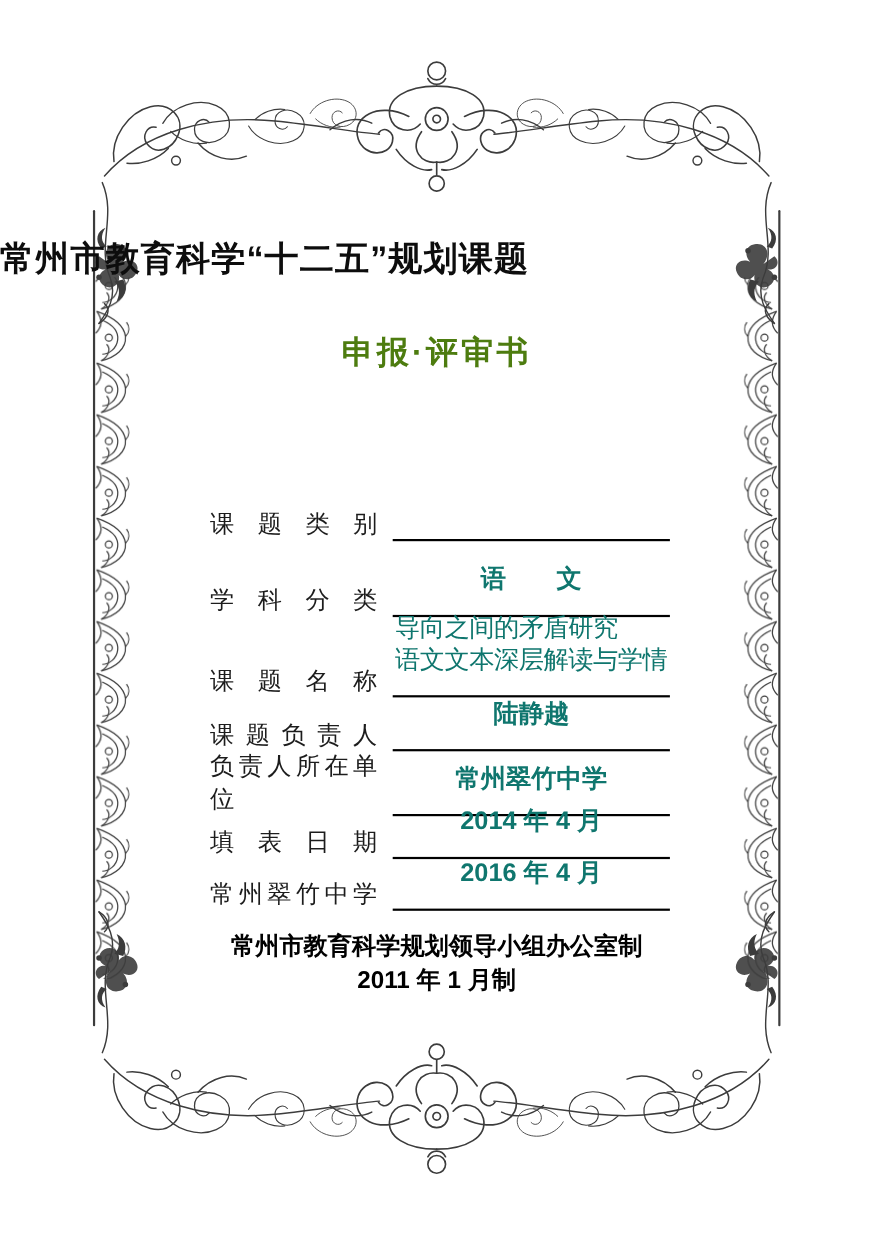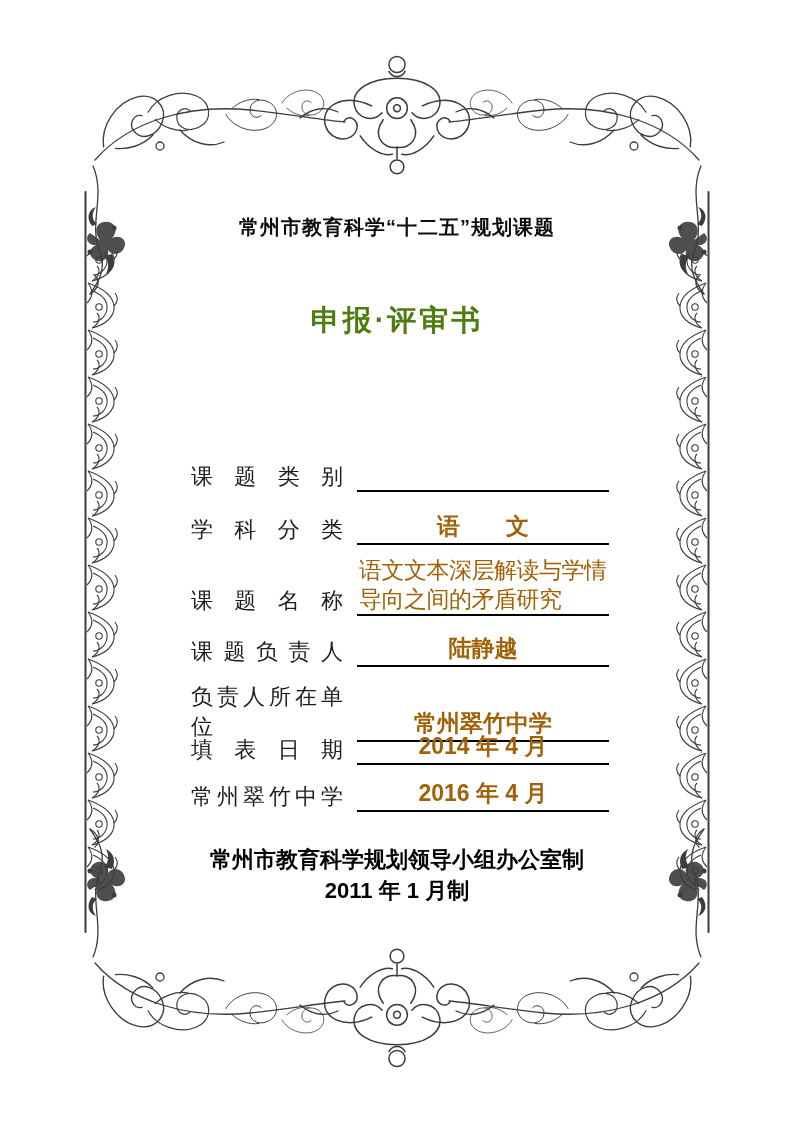--- a/index.html
+++ b/index.html
@@ -12,22 +12,22 @@
     font-family:"Liberation Sans", sans-serif;
     color:#111;
   }
   svg.frame {
     position:absolute; left:0; top:0;
     width:794px; height:1123px;
     pointer-events:none;
   }
   .title {
     position:absolute; top:214px; left:0; width:100%;
-    text-align:center;
-    font-size:20px; font-weight:bold; color:#0d0d0d;
+    text-align:left;
+    font-size:31px; font-weight:bold; color:#0d0d0d;
     letter-spacing:1px;
     white-space:nowrap;
   }
   .subtitle {
     position:absolute; top:301px; left:0; width:100%;
     text-align:center;
     font-size:29px; font-weight:bold; color:#4d7c0f;
     letter-spacing:3px;
     white-space:nowrap;
   }
@@ -41,23 +41,23 @@
     font-size:22px; color:#1c1c1c;
     line-height:30px;
     text-align:justify;
     text-align-last:justify;
     text-justify:inter-character;
   }
   .field-value {
     width:252px; margin-left:14px;
     border-bottom:2px solid #000;
     text-align:center;
-    font-size:23px; font-weight:600; color:#a16207;
+    font-size:23px; font-weight:600; color:#0f766e;
     line-height:30px;
-    padding-bottom:0;
+    padding-bottom:18px;
     min-height:34px;
   }
   .field-value.two-line {
     text-align:left;
     padding-left:2px;
     font-weight:500;
     line-height:29px;
     letter-spacing:-0.5px;
   }
   .r1 { top:458px; }
@@ -157,22 +157,22 @@
   </div>
 
   <div class="form-row r2">
     <div class="field-label">学科分类</div>
     <div class="field-value">语　　文</div>
   </div>
 
   <div class="form-row r3">
     <div class="field-label">课题名称</div>
     <div class="field-value two-line">
+      <div>导向之间的矛盾研究</div>
       <div>语文文本深层解读与学情</div>
-      <div>导向之间的矛盾研究</div>
     </div>
   </div>
 
   <div class="form-row r4">
     <div class="field-label">课题负责人</div>
     <div class="field-value">陆静越</div>
   </div>
 
   <div class="form-row r5">
     <div class="field-label">负责人所在单位</div>

